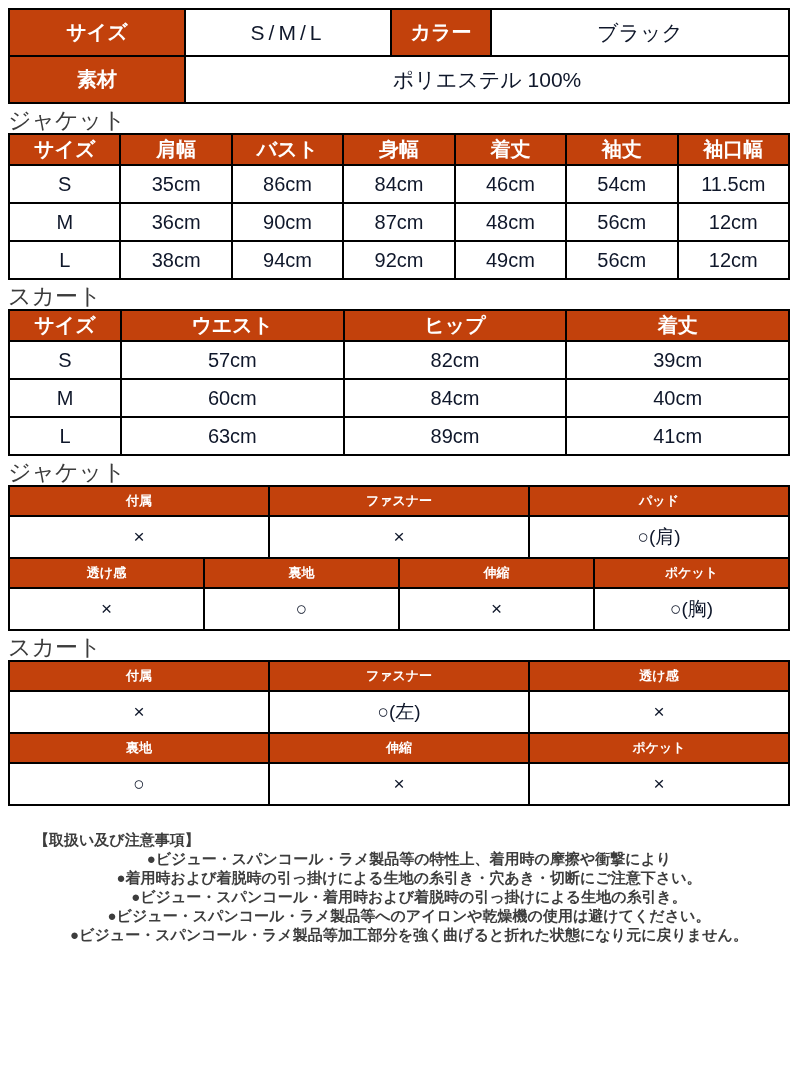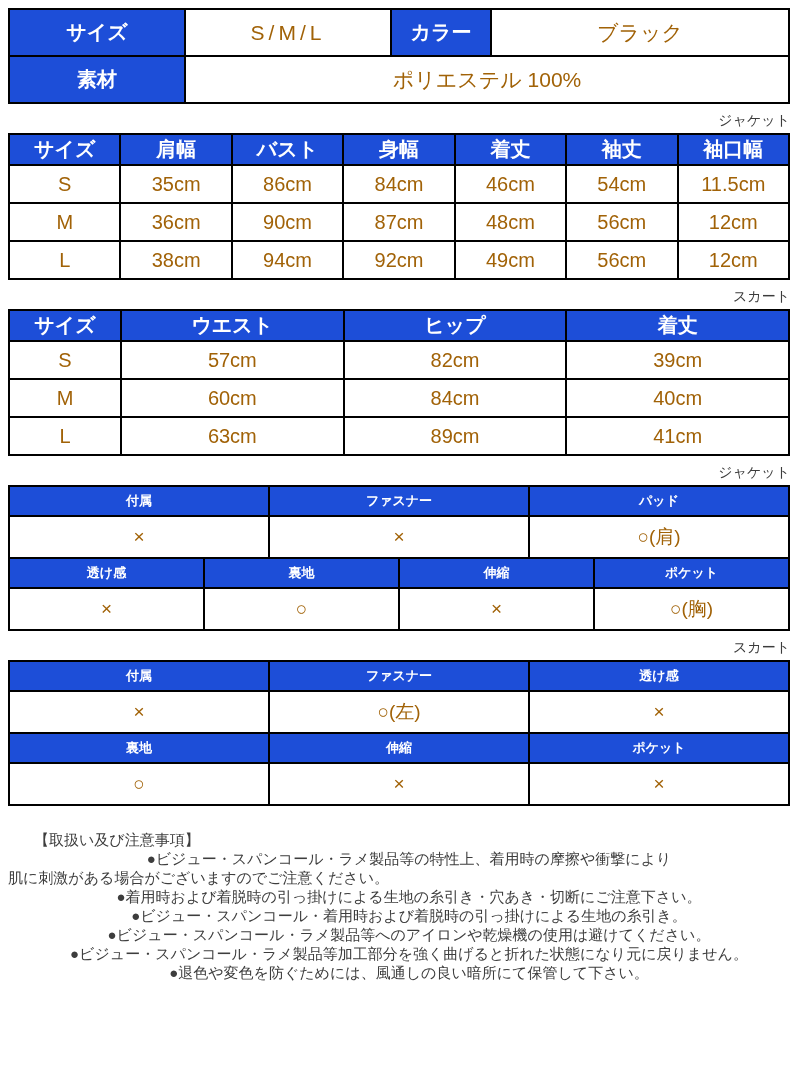--- a/index.html
+++ b/index.html
@@ -17,53 +17,53 @@
   }
   table.tbl td {
     border:2px solid #000000;
     text-align:center;
     vertical-align:middle;
     padding:0 2px;
     overflow:hidden;
     white-space:nowrap;
   }
   td.hd {
-    background:#1d4ed8;
+    background:#c2410c;
     color:#ffffff;
     font-weight:bold;
     font-size:20px;
   }
-  td.val { font-size:20px; color:#a16207; }
+  td.val { font-size:20px; color:#0f172a; }
 
   
   .t-spec td { height:45px; }
   .t-spec td.val { font-size:21px; }
   .ls { letter-spacing:4px; }
 
   
   .t-size td.hd { height:29px; }
   .t-size td.val { height:36px; }
 
   
   .t-detail td.hd { height:28px; font-size:13px; }
   .t-detail td.val { height:40px; font-size:19px; }
 
   .section-label {
-    font-size:14px;
+    font-size:23px;
     color:#3c3c3c;
     margin:6px 0 3px 0;
     line-height:20px;
-    text-align:right;
   }
 
   .notes {
     margin-top:24px;
     font-size:15px;
     line-height:19px;
     color:#3d3d3d;
+    font-weight:bold;
   }
   .notes .n-title  { text-indent:26px; }
   .notes .n-bullet { text-indent:20px;text-align:center; }
   .notes .n-plain  { text-indent:0; }
 </style>
 </head>
 <body>
 
 <div class="page">
 
@@ -230,21 +230,19 @@
       <td class="val">○</td>
       <td class="val">×</td>
       <td class="val">×</td>
     </tr>
   </tbody>
     </table>
 
   <div class="notes">
     <div class="n-title">【取扱い及び注意事項】</div>
     <div class="n-bullet">●ビジュー・スパンコール・ラメ製品等の特性上、着用時の摩擦や衝撃により</div>
-    <div class="n-plain">肌に刺激がある場合がございますのでご注意ください。</div>
     <div class="n-bullet">●着用時および着脱時の引っ掛けによる生地の糸引き・穴あき・切断にご注意下さい。</div>
     <div class="n-bullet">●ビジュー・スパンコール・着用時および着脱時の引っ掛けによる生地の糸引き。</div>
     <div class="n-bullet">●ビジュー・スパンコール・ラメ製品等へのアイロンや乾燥機の使用は避けてください。</div>
     <div class="n-bullet">●ビジュー・スパンコール・ラメ製品等加工部分を強く曲げると折れた状態になり元に戻りません。</div>
-    <div class="n-bullet">●退色や変色を防ぐためには、風通しの良い暗所にて保管して下さい。</div>
   </div>
 
 </div>
 
 </body></html>

